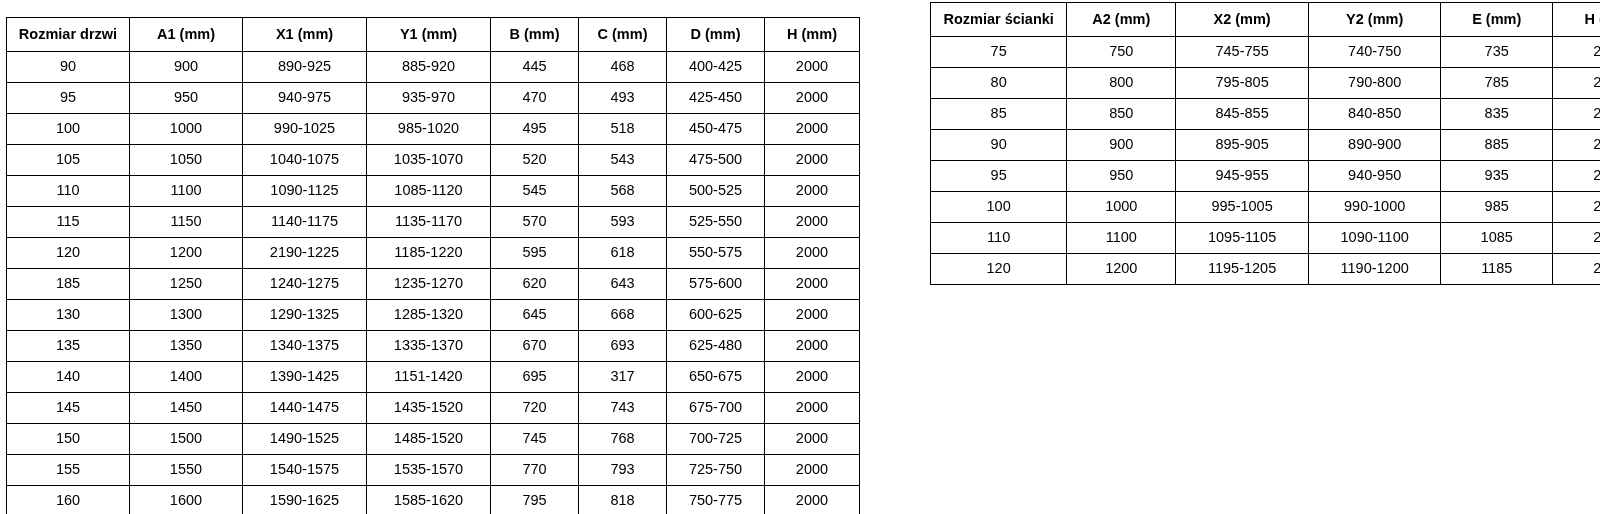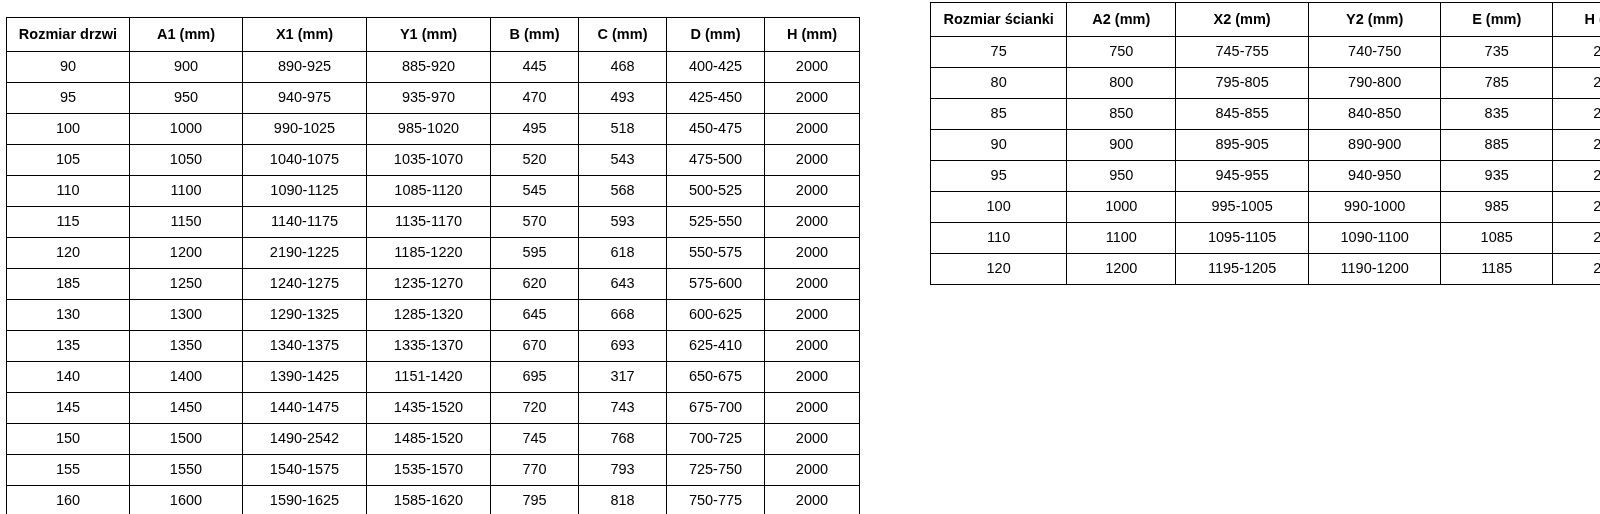--- a/index.html
+++ b/index.html
@@ -197,21 +197,21 @@
             <td>600-625</td>
             <td>2000</td>
           </tr>
           <tr>
             <td>135</td>
             <td>1350</td>
             <td>1340-1375</td>
             <td>1335-1370</td>
             <td>670</td>
             <td>693</td>
-            <td>625-410</td>
+            <td>625-480</td>
             <td>2000</td>
           </tr>
           <tr>
             <td>140</td>
             <td>1400</td>
             <td>1390-1425</td>
             <td>1151-1420</td>
             <td>695</td>
             <td>317</td>
             <td>650-675</td>
@@ -223,21 +223,21 @@
             <td>1440-1475</td>
             <td>1435-1520</td>
             <td>720</td>
             <td>743</td>
             <td>675-700</td>
             <td>2000</td>
           </tr>
           <tr>
             <td>150</td>
             <td>1500</td>
-            <td>1490-2542</td>
+            <td>1490-1525</td>
             <td>1485-1520</td>
             <td>745</td>
             <td>768</td>
             <td>700-725</td>
             <td>2000</td>
           </tr>
           <tr>
             <td>155</td>
             <td>1550</td>
             <td>1540-1575</td>

